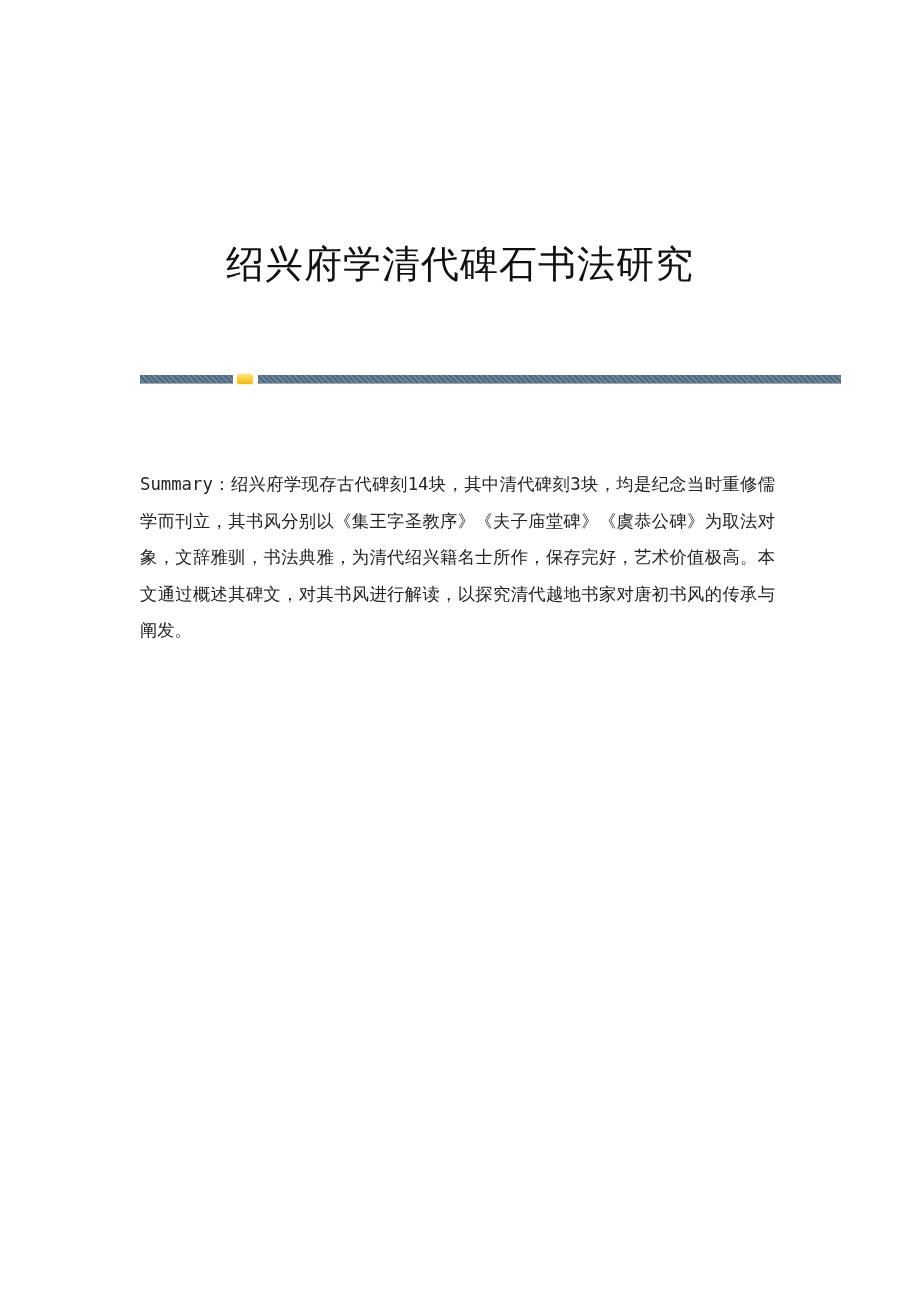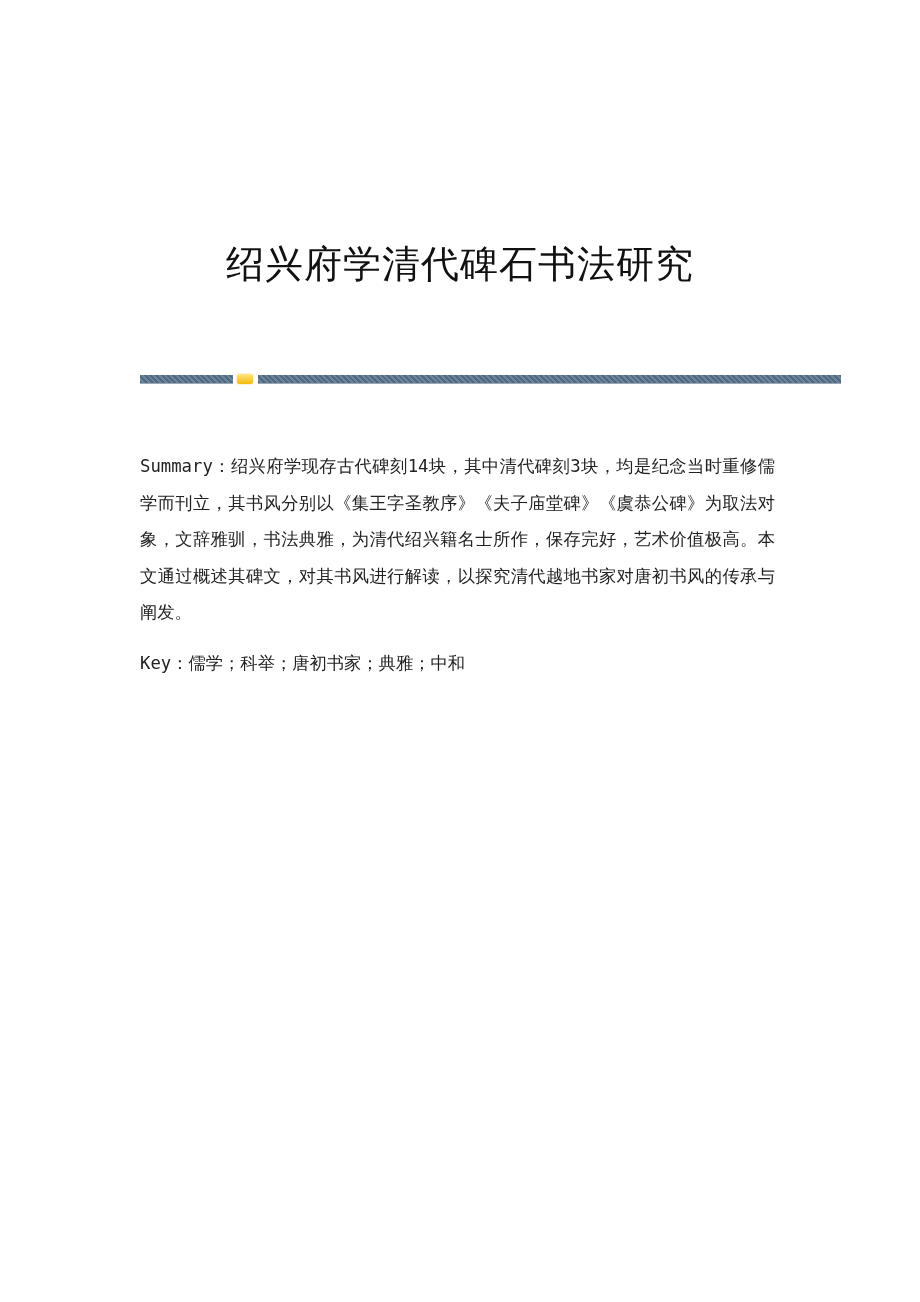--- a/index.html
+++ b/index.html
@@ -10,32 +10,31 @@
              font-family: "DejaVu Sans", "Liberation Sans", sans-serif; }
     .divider { position: absolute; top: 374px; left: 140px; width: 701px; height: 10px; }
     .bar { position: absolute; top: 1px; height: 8px;
            background: repeating-linear-gradient(45deg, #4f6a80 0 2px, #6c8599 2px 4px);
            box-shadow: 0 1px 0 #9aaab6; }
     .bar.left { left: 0; width: 93px; }
     .bar.right { left: 118px; width: 583px; }
     .ornament { position: absolute; left: 97px; top: 0; width: 16px; height: 10px;
                 background: linear-gradient(#ffe680, #f2b90f); border-radius: 2px;
                 box-shadow: 0 0 2px #f5d46b; }
-    .body-text { position: absolute; left: 140px; width: 635px; top: 448px;
+    .body-text { position: absolute; left: 140px; width: 635px; top: 466px;
                  font-size: 17.3px; line-height: 36.5px; color: #222; text-align: justify;
                  font-family: "DejaVu Sans Mono", "Liberation Mono", monospace; }
     .para { margin: 0 0 14px 0; }
   </style>
 </head>
 <body>
 
 <h1 class="title">绍兴府学清代碑石书法研究</h1>
 
 <div class="divider">
   <div class="bar left"></div>
   <div class="ornament"></div>
   <div class="bar right"></div>
 </div>
 
 <div class="body-text">
   <p class="para"><span>Summary：</span><span>绍兴府学现存古代碑刻14块，其中清代碑刻3块，均是纪念当时重修儒学而刊立，其书风分别以《集王字圣教序》《夫子庙堂碑》《虞恭公碑》为取法对象，文辞雅驯，书法典雅，为清代绍兴籍名士所作，保存完好，艺术价值极高。本文通过概述其碑文，对其书风进行解读，以探究清代越地书家对唐初书风的传承与阐发。</span></p>
-  <p class="para"><span>Key：</span><span>儒学；科举；唐初书家；典雅；中和</span></p>
 </div>
 
 </body></html>

